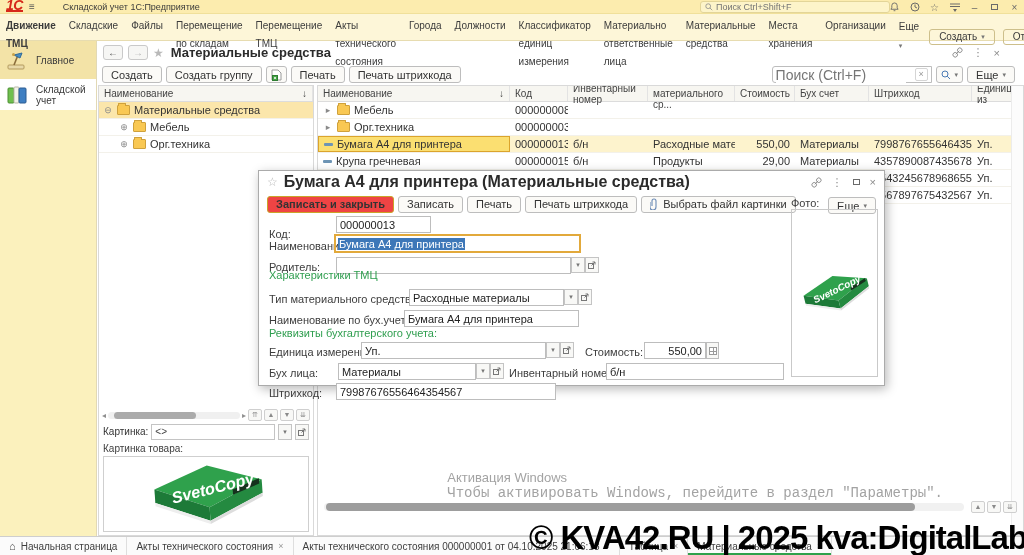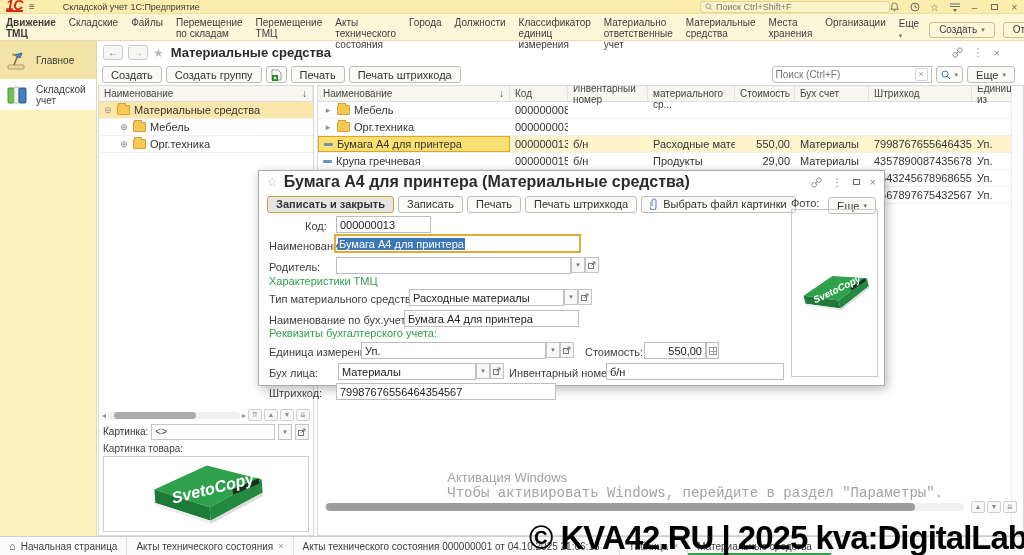--- a/index.html
+++ b/index.html
@@ -12,21 +12,21 @@
   .hamb { font-size:10px; color:#555; }
   .apptitle { font-size:9px; color:#3a3a3a; margin-left:22px; }
   .topsearch { position:absolute; left:700px; top:1px; width:190px; height:12px; border:1px solid #e3d598; border-radius:3px; background:#fdf4c9; display:flex; align-items:center; gap:3px; padding:0 4px; color:#8a8a8a; }
   .topsearch input { border:none; background:transparent; font-size:9px; width:160px; outline:none; color:#666; font-family:"Liberation Sans",sans-serif;}
   .wicons { position:absolute; right:4px; top:0; height:14px; display:flex; align-items:center; gap:9px; }
   .wicons .ic { width:11px; height:11px; display:flex; align-items:center; justify-content:center; color:#6a6a6a; font-size:10px; }
   .restorebox { width:7px; height:6px; border:1px solid #6a6a6a; display:inline-block; }
 
   
   .menubar { position:absolute; left:0; top:14px; width:1024px; height:27px; background:#fdf6d8; border-bottom:1px solid #e7dcb0; display:flex; align-items:flex-start; padding:3px 6px 0 6px; z-index:5; }
-  .mi { font-size:10px; color:#3c3c3c; margin-right:13px; line-height:11px; cursor:default; }
+  .mi { font-size:10px; color:#3c3c3c; margin-right:13px; line-height:18px; cursor:default; }
   .mi.b { font-weight:bold; }
   .menu-right { margin-left:auto; display:flex; align-items:center; gap:8px; padding-top:1px; }
   .mbtn { border:1px solid #cdbf8b; border-radius:3px; padding:1px 9px; font-size:10px; color:#3c3c3c; background:transparent; display:flex; gap:4px; align-items:center; height:16px; }
   .dd { font-size:7px; color:#777; }
 
   
   .sidebar { position:absolute; left:0; top:41px; width:96px; height:495px; background:#fbf1bd; z-index:1; }
   .sb-item { height:38px; display:flex; align-items:center; gap:6px; padding:0 4px; font-size:10px; color:#3a3a3a; }
   .sb-item.shade { background:#f3e3a7;align-items:center; }
   .sb-item.active { background:#ffffff; height:31px; }
@@ -38,21 +38,21 @@
   .navbtn { width:20px; height:15px; border:1px solid #c9c9c9; border-radius:3px; background:#f6f6f4; color:#555; font-size:10px; line-height:13px; text-align:center; }
   .navbtn.dis { color:#b5b5b5; }
   .star { color:#b9b9b9; font-size:12px; }
   .ptitle { font-size:13px; font-weight:bold; color:#2b2b2b; margin-left:2px; }
   .mh-icons { margin-left:auto; display:flex; gap:10px; align-items:center; color:#8a8a8a; padding-right:18px; }
   .maintoolbar { position:absolute; left:0; top:23px; width:100%; height:21px; display:flex; align-items:center; gap:4px; padding:0 5px; }
   .btn { display:inline-flex; align-items:center; gap:4px; background:#fbfaf7; border:1px solid #bdbdbd; border-radius:3px; padding:0 8px; font-size:11px; height:17px; color:#333; white-space:nowrap; }
   .btn.icon-only { padding:0 4px; }
   .tb-right { margin-left:auto; display:flex; gap:4px; align-items:center; padding-right:4px; }
   .searchbox { width:160px; height:17px; border:1px solid #bdbdbd; border-radius:3px 0 0 3px; display:flex; align-items:center; padding:0 3px; }
-  .searchbox input { border:none; outline:none; width:130px; font-size:10px; color:#999; font-family:"Liberation Sans",sans-serif; }
+  .searchbox input { border:none; outline:none; width:130px; font-size:14px; color:#999; font-family:"Liberation Sans",sans-serif; }
   .sb-clear { margin-left:auto; color:#999; font-size:9px; border:1px solid #d5d5d5; border-radius:2px; width:13px; height:13px; text-align:center; line-height:11px; }
 
   
   .treepanel { position:absolute; left:1px; top:44px; width:216px; height:451px; border:1px solid #d9d9d9; background:#fff; }
   .gridhead { height:16px; background:#f7f6f1; border-bottom:1px solid #dcdcdc; display:flex; align-items:center; font-size:10px; color:#444; }
   .gh-cell { padding:0 5px; display:flex; align-items:center; height:100%; border-right:1px solid #e3e3e3; }
   .trow { height:17px; display:flex; align-items:center; gap:4px; padding:0 4px; border-bottom:1px solid #f3f1ea; font-size:11px; }
   .trow.sel { background:#fbe6ab; }
   .trow .indent { width:12px; flex:0 0 12px; }
   .expander { color:#8a8a8a; font-size:9px; width:10px; text-align:center; }
@@ -87,21 +87,21 @@
   .activation { position:absolute; right:80px; bottom:34px; color:#a3a3a3; text-align:left; }
   .activation .l1 { font-size:13px; }
   .activation .l2 { font-size:14px;font-family:Liberation Mono, monospace; }
 
   
   .dialog { position:absolute; left:258px; top:170px; width:627px; height:216px; background:#fff; border:1px solid #ababab; box-shadow:2px 3px 10px rgba(0,0,0,.28); z-index:10; }
   .dlg-title { height:22px; display:flex; align-items:center; gap:6px; padding:0 8px; }
   .dlg-title .t { font-weight:bold; font-size:16px; color:#2b2b2b; }
   .dlg-icons { margin-left:auto; display:flex; gap:10px; align-items:center; color:#8a8a8a; }
   .dlg-toolbar { height:22px; display:flex; align-items:center; gap:4px; padding:0 8px; }
-  .btn.primary { background:#e5e5e5; border-color:#caa42a; font-weight:bold; }
+  .btn.primary { background:#ef4444; border-color:#caa42a; font-weight:bold; }
   .dlg-more { position:absolute; right:8px; top:26px; }
   .frow { position:absolute; height:18px; display:flex; align-items:center; font-size:11px; }
   .flabel { color:#3d3d3d; }
   .finput { border:1px solid #bdbdbd; height:17px; display:flex; align-items:center; padding:0 3px; font-size:11px; color:#222; background:#fff; }
   .sect { position:absolute; color:#2f9e4f; font-size:11px; }
   .sel-field { border:2px solid #e2a93b; height:19px; display:flex; align-items:center; padding:0 2px; }
   .sel-text { background:#3d77b8; color:#fff; padding:0 1px; }
   .calcbtn { width:13px; height:17px; border:1px solid #bdbdbd; background:#f8f8f6; display:flex; align-items:center; justify-content:center; }
   .calcgrid { width:8px; height:8px; background:
       linear-gradient(#9a9a9a,#9a9a9a) 0 3px/8px 1px no-repeat,
@@ -168,21 +168,21 @@
 <div class="menubar">
   <span class="mi b">Движение ТМЦ</span>
   <span class="mi">Складские</span>
   <span class="mi">Файлы</span>
   <span class="mi" style="max-width:82px">Перемещение по складам</span>
   <span class="mi">Перемещение ТМЦ</span>
   <span class="mi" style="max-width:92px">Акты технического состояния</span>
   <span class="mi">Города</span>
   <span class="mi">Должности</span>
   <span class="mi" style="max-width:102px">Классификатор единиц измерения</span>
-  <span class="mi" style="max-width:118px">Материально ответственные учет</span>
+  <span class="mi" style="max-width:118px">Материально ответственные лица</span>
   <span class="mi" style="max-width:78px">Материальные средства</span>
   <span class="mi">Места хранения</span>
   <span class="mi">Организации</span>
   <div class="menu-right">
     <span class="mi" style="margin-right:2px"><span>Еще</span> <span class="dd">▾</span></span>
     <span class="mbtn">
         <span>Создать</span>
         <span class="dd">▾</span>
       </span>
     <span class="mbtn">
@@ -461,21 +461,21 @@
           <path d="M2 8 V3 a2 2 0 0 1 4 0 v6 a3 3 0 0 1 -6 0 V4" fill="none" stroke="#6a8ab5" stroke-width="1.1"></path>
         </svg>
       <span>Выбрать файл картинки</span>
     </span>
   </div>
   <span class="btn dlg-more">
       <span>Еще</span> 
       <span class="dd">▾</span>
     </span>
 
-  <div class="frow" style="left:10px; top:46px;margin-left:36px;">
+  <div class="frow" style="left:10px; top:54px;">
       <span class="flabel">Код:</span>
     </div>
   <div class="frow finput" style="left:77px; top:45px; width:95px;">
       <span>000000013</span>
     </div>
 
   <div class="frow" style="left:10px; top:66px;">
       <span class="flabel">Наименование:</span>
     </div>
   <div class="frow sel-field" style="left:75px; top:63px; width:247px;">
@@ -489,21 +489,21 @@
       <span></span>
     </div>
   <span class="combo-sq" style="position:absolute; left:312px; top:86px;">▾</span>
   <span class="combo-sq" style="position:absolute; left:326px; top:86px;">
       <svg width="8" height="8" viewBox="0 0 8 8">
         <rect x="0.5" y="2.5" width="5" height="5" fill="none" stroke="#777"></rect>
         <path d="M3.5 4.5 L7 1 M4.5 1 h2.5 v2.5" fill="none" stroke="#777"></path>
       </svg>
     </span>
 
-  <div class="sect" style="left:10px; top:104px;">Характеристики ТМЦ</div>
+  <div class="sect" style="left:10px; top:98px;">Характеристики ТМЦ</div>
 
   <div class="frow" style="left:10px; top:119px;">
       <span class="flabel">Тип материального средства:</span>
     </div>
   <div class="frow finput" style="left:150px; top:118px; width:155px;">
       <span>Расходные материалы</span>
     </div>
   <span class="combo-sq" style="position:absolute; left:305px; top:118px;">▾</span>
   <span class="combo-sq" style="position:absolute; left:319px; top:118px;">
       <svg width="8" height="8" viewBox="0 0 8 8">

